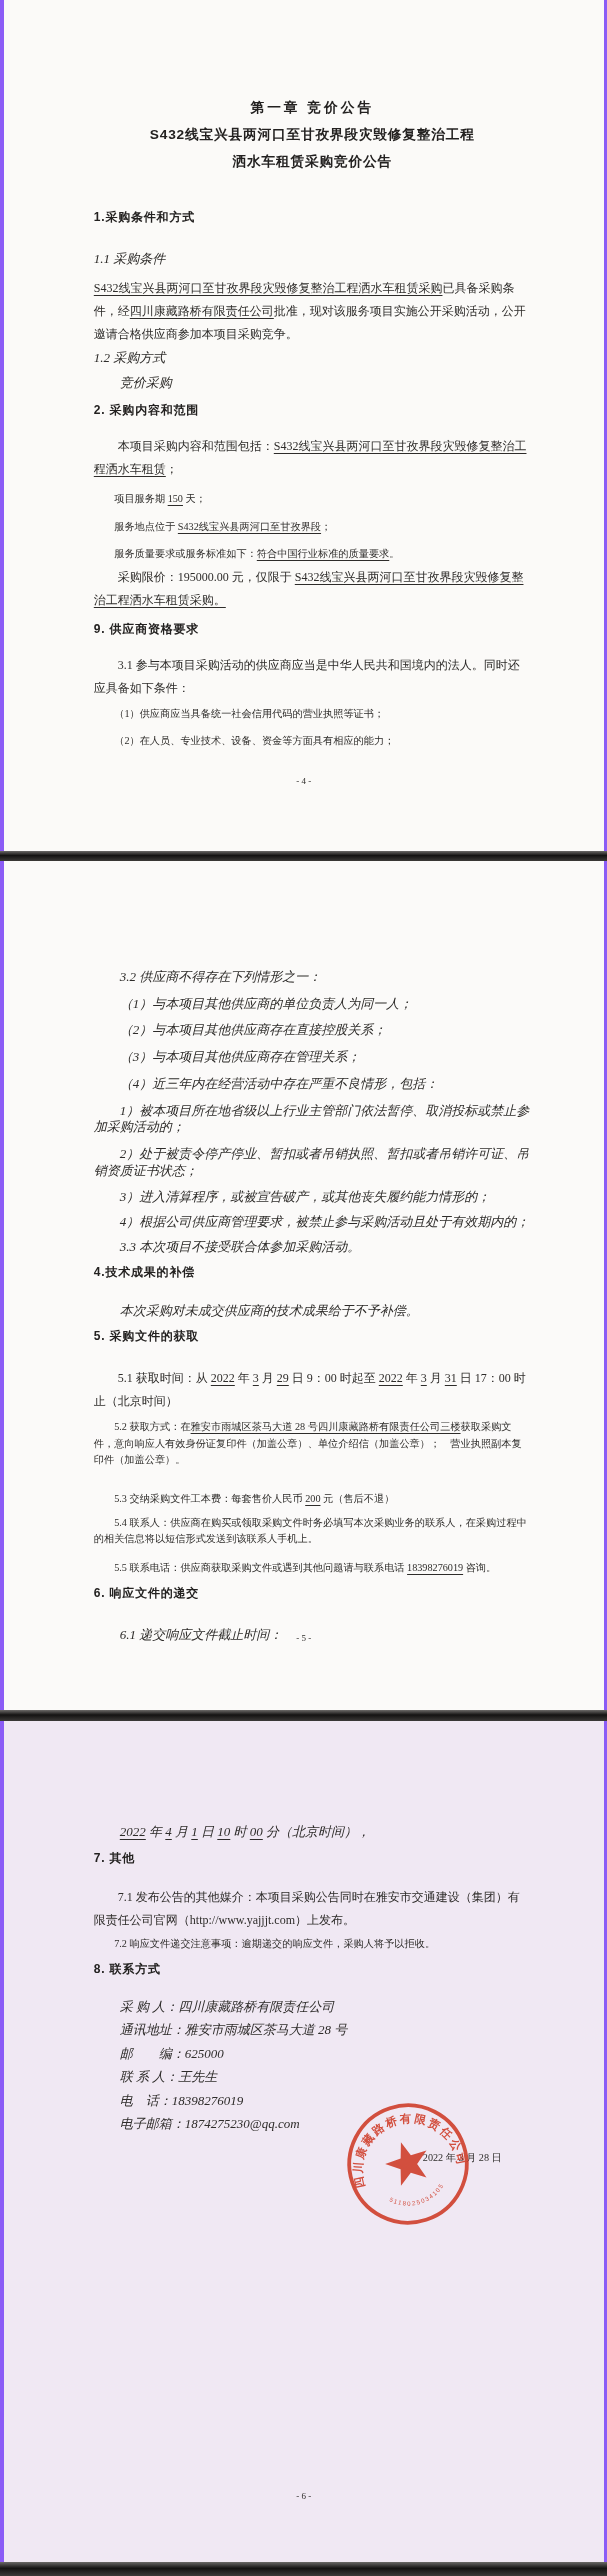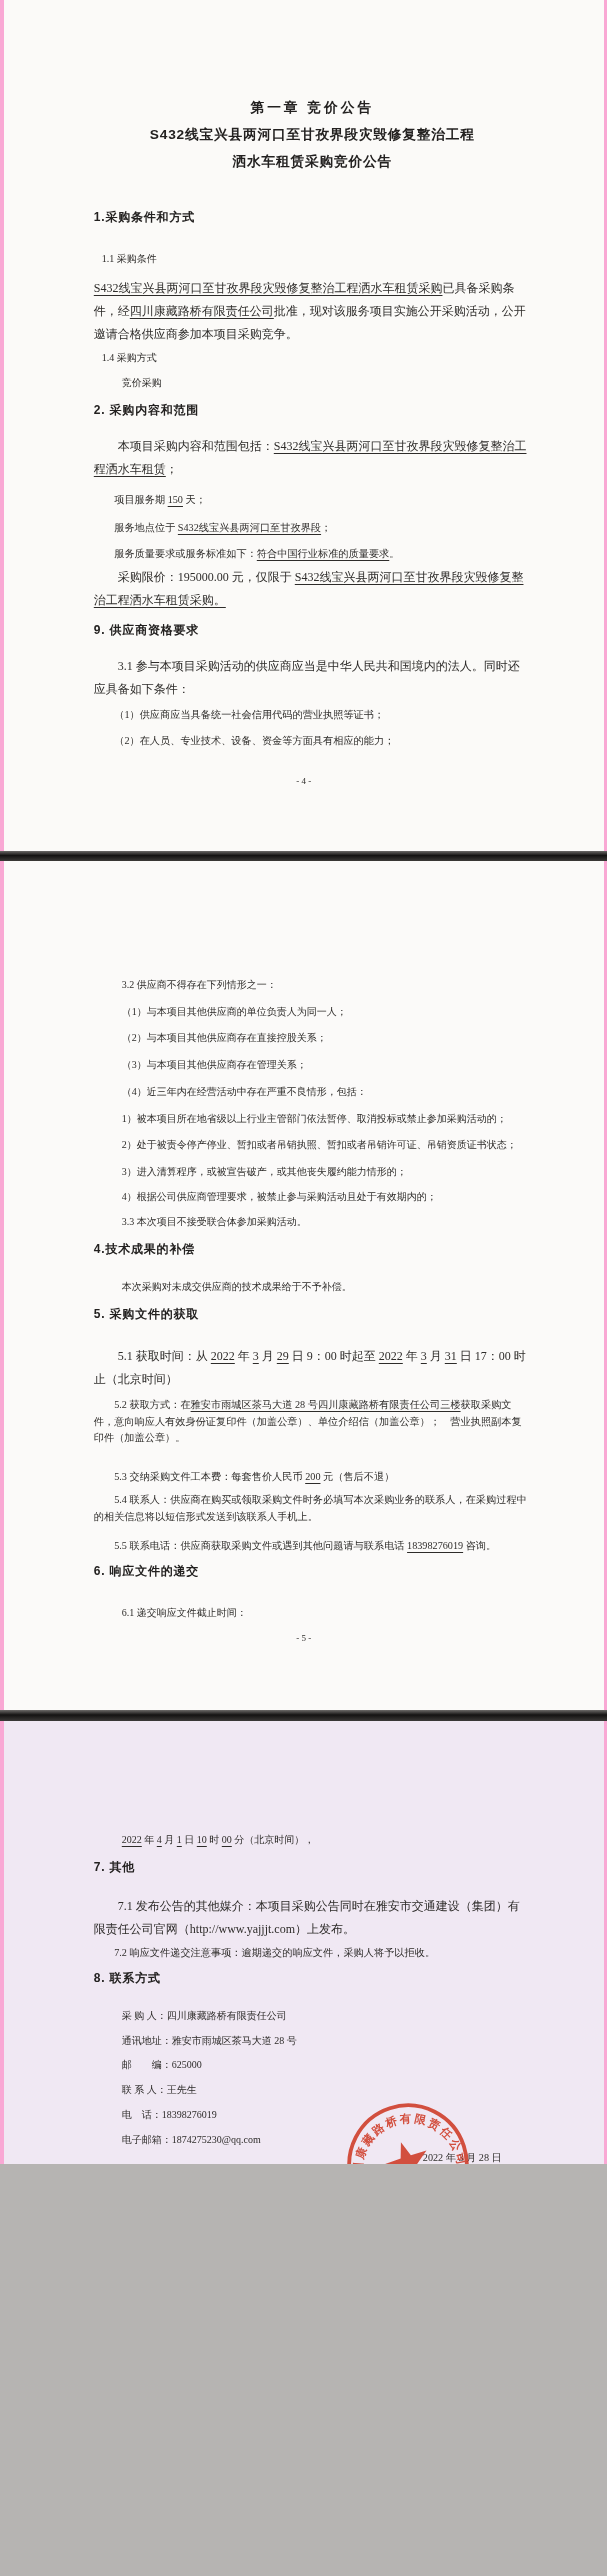--- a/index.html
+++ b/index.html
@@ -1,19 +1,19 @@
 <!DOCTYPE html>
 <html style="font-size:12px"><head>
 <meta charset="utf-8">
 <style>
   html,body { margin:0; padding:0; }
   body { background:#b6b4b2; }
   .canvas {
-    position:relative; width:607px; height:2164px; overflow:hidden;
-    background:#f9a8d4;
+    position:relative; width:607px; height:2576px; overflow:hidden;
+    background:#8b5cf6;
     font-family:"Liberation Serif","DejaVu Serif",serif;
     color:#2e2c2a;
   }
   .page { position:absolute; left:3.8px; width:600px; box-sizing:border-box; }
   .page-1 { top:0; height:851px; background:#fbfaf8; }
   .page-2 { top:861px; height:849px; background:#fbfaf9; }
   .page-3 { top:1721px; height:841px; background:#f0e8f3; }
   .divider { position:absolute; left:0; width:607px; background:linear-gradient(#6b6967, #141312 45%, #3c3a38); }
   .divider-1 { top:851px; height:10px; }
   .divider-2 { top:1710px; height:11.4px; }
@@ -28,21 +28,21 @@
   .doctitle {
     margin:9px 0 0 0; text-align:center;
     font-family:"Liberation Sans","DejaVu Sans",sans-serif;
     font-weight:bold; font-size:13.7px; letter-spacing:0.8px; color:#232120;
   }
   .h {
     font-family:"Liberation Sans","DejaVu Sans",sans-serif;
     font-weight:bold; font-size:12px; line-height:20px;
     margin:0; letter-spacing:0.8px; color:#232120;
   }
-  .t { font-size:10px; line-height:16.7px; margin:8px; }
+  .t { font-size:13px; line-height:16.7px; margin:0;font-style:italic; }
   .para { font-size:12px; line-height:23px; margin:0; }
   .para2 { font-size:10.2px; line-height:16.7px; margin:0; }
   .indent { text-indent:2em; }
   .u { text-decoration:underline; text-decoration-thickness:0.8px; text-underline-offset:3px; }
   .pagenum {
     position:absolute; left:0; width:100%; text-align:center;
     font-size:9px; color:#2e2c2a;
   }
   .pn-1 { bottom:65px; } .pn-2 { bottom:67px; } .pn-3 { bottom:61px; }
 
@@ -59,21 +59,21 @@
 
   <div class="page page-1">
     <div class="inner">
       <p class="chapter">第一章 竞价公告</p>
       <p class="doctitle">S432线宝兴县两河口至甘孜界段灾毁修复整治工程</p>
       <p class="doctitle">洒水车租赁采购竞价公告</p>
 
       <p class="h" style="margin-top:36px;">1.采购条件和方式</p>
       <p class="t" style="margin-top:24px;">1.1 采购条件</p>
       <p class="para" style="margin-top:9px;"><span class="u">S432线宝兴县两河口至甘孜界段灾毁修复整治工程洒水车租赁采购</span><span>已具备采购条件，经</span><span class="u">四川康藏路桥有限责任公司</span><span>批准，现对该服务项目实施公开采购活动，公开邀请合格供应商参加本项目采购竞争。</span></p>
-      <p class="t" style="margin-top:4.6px;">1.4 采购方式</p>
+      <p class="t" style="margin-top:4.6px;">1.2 采购方式</p>
       <p class="t indent" style="margin-top:8.3px;">竞价采购</p>
 
       <p class="h" style="margin-top:7.6px;">2. 采购内容和范围</p>
       <p class="para indent" style="margin-top:15px;"><span>本项目采购内容和范围包括：</span><span class="u">S432线宝兴县两河口至甘孜界段灾毁修复整治工程洒水车租赁</span><span>；</span></p>
       <p class="para2 indent" style="margin-top:10.6px;"><span>项目服务期 </span><span class="u">150</span><span> 天；</span></p>
       <p class="para2 indent" style="margin-top:11.4px;"><span>服务地点位于 </span><span class="u">S432线宝兴县两河口至甘孜界段</span><span>；</span></p>
       <p class="para2 indent" style="margin-top:10px;"><span>服务质量要求或服务标准如下：</span><span class="u">符合中国行业标准的质量要求</span><span>。</span></p>
       <p class="para indent" style="margin-top:3px;"><span>采购限价：195000.00 元，仅限于 </span><span class="u">S432线宝兴县两河口至甘孜界段灾毁修复整治工程洒水车租赁采购。</span></p>
 
       <p class="h" style="margin-top:7.6px;">9. 供应商资格要求</p>

